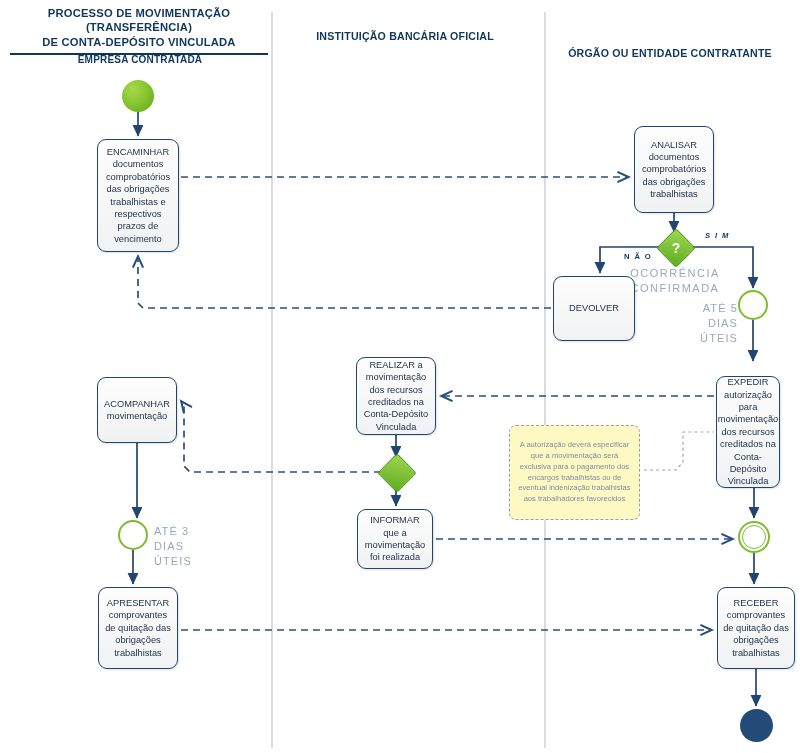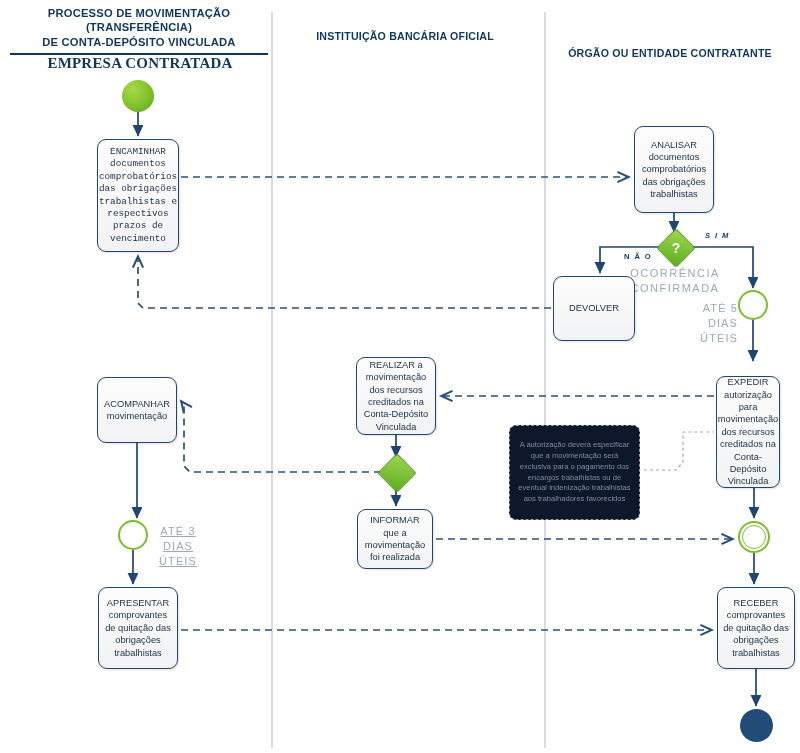--- a/index.html
+++ b/index.html
@@ -7,47 +7,47 @@
        font-family:"Liberation Sans","DejaVu Sans",sans-serif;
        color:#1c3f63;overflow:hidden;}
   .canvas{position:absolute;left:0;top:0;width:800px;height:753px;padding-left:23px;}
   svg.layer{position:absolute;left:0;top:0;width:800px;height:753px;pointer-events:none;}
 
   
   .pool-title{position:absolute;font-weight:bold;letter-spacing:.2px;
               color:#10365e;text-align:center;line-height:1.28;}
   #title-main{left:4px;top:6px;width:270px;font-size:11.2px;}
   #title-main .rule{margin:4px auto 0;width:258px;height:2px;background:#10365e;}
-  #lane-a{left:30px;top:54px;width:220px;font-size:15px;font-family:Liberation Serif, serif;}
+  #lane-a{left:30px;top:54px;width:220px;font-size:10px;}
   #lane-b{left:290px;top:30px;width:230px;font-size:10.6px;}
   #lane-c{left:545px;top:22px;width:250px;font-size:10.6px;margin-top:25px;}
 
   
   .task{position:absolute;box-sizing:border-box;
         border:1.6px solid #21456e;border-radius:9px;
         background:linear-gradient(180deg,#fdfdfd 0%,#f1f2f3 100%);
         box-shadow:1px 1px 2px rgba(0,0,0,.12);
         display:flex;align-items:center;justify-content:center;
         text-align:center;color:#1b2f46;font-size:9.3px;line-height:1.33;
         padding:4px 5px;}
 
-  #t-encaminhar{left:97px;top:139px;width:82px;height:113px;font-family:Liberation Mono, monospace;}
+  #t-encaminhar{left:97px;top:139px;width:82px;height:113px;}
   #t-analisar  {left:634px;top:126px;width:80px;height:87px;}
   #t-devolver  {left:553px;top:276px;width:82px;height:65px;}
   #t-expedir   {left:716px;top:376px;width:64px;height:112px;}
   #t-realizar  {left:356px;top:357px;width:80px;height:78px;}
   #t-acompanhar{left:97px;top:377px;width:80px;height:66px;}
   #t-informar  {left:357px;top:509px;width:76px;height:60px;}
   #t-apresentar{left:98px;top:587px;width:80px;height:82px;}
   #t-receber   {left:717px;top:587px;width:78px;height:82px;}
 
   
   #note{position:absolute;left:509px;top:425px;width:131px;height:95px;
         box-sizing:border-box;border:1px dashed #8fa3b8;border-radius:7px;
-        background:#0f172a;color:#7b8ea4;font-size:7.6px;line-height:1.42;
+        background:#fef9c3;color:#7b8ea4;font-size:7.6px;line-height:1.42;
         text-align:center;padding:5px 5px;display:flex;align-items:center;
         justify-content:center;}
 
   
   .ev{position:absolute;border-radius:50%;}
   #start-ev{left:122px;top:80px;width:32px;height:32px;
             background:radial-gradient(circle at 34% 30%,#a7d94b 0%,#86c42f 48%,#5da31c 100%);}
   #end-ev{left:740px;top:709px;width:33px;height:33px;background:#224b77;}
 
   .timer{position:absolute;width:30px;height:30px;border-radius:50%;
@@ -72,22 +72,22 @@
   
   .slabel{position:absolute;font-size:7.6px;font-weight:bold;color:#10365e;
           letter-spacing:1.4px;line-height:1.35;}
   .glabel{position:absolute;font-size:11px;color:#9aa9b8;
           letter-spacing:1.5px;line-height:1.35;text-align:center;}
   #lb-nao{left:624px;top:231px;margin-top:21px;}
   #lb-sim{left:705px;top:231px;font-style:italic;}
   #lb-ocorrencia{left:628px;top:266px;width:94px;}
   #lb-ate5{left:700px;top:301px;width:38px;text-align:right;
            color:#9aa9b8;letter-spacing:1.1px;}
-  #lb-ate3{left:154px;top:524px;width:48px;text-align:center;
-           color:#9aa9b8;letter-spacing:1.1px;text-decoration:underline;}
+  #lb-ate3{left:154px;top:524px;width:48px;text-align:left;
+           color:#9aa9b8;letter-spacing:1.1px;}
 </style>
 </head>
 <body>
 
 <div class="canvas">
 
   <svg class="layer" viewBox="0 0 800 753">
     <defs>
       <marker id="arrSolid" markerWidth="9" markerHeight="9" refX="6.4" refY="3.2" orient="auto" markerUnits="strokeWidth">
         <path d="M0,0 L6.8,3.2 L0,6.4 z" fill="#21456e"></path>

